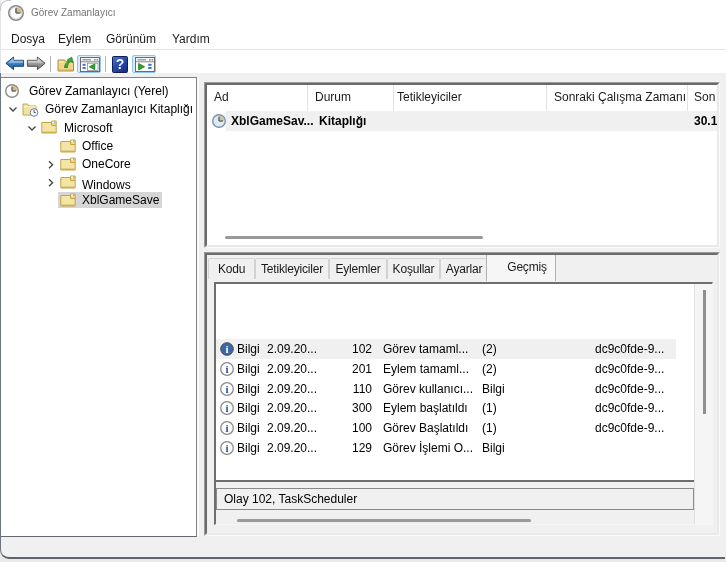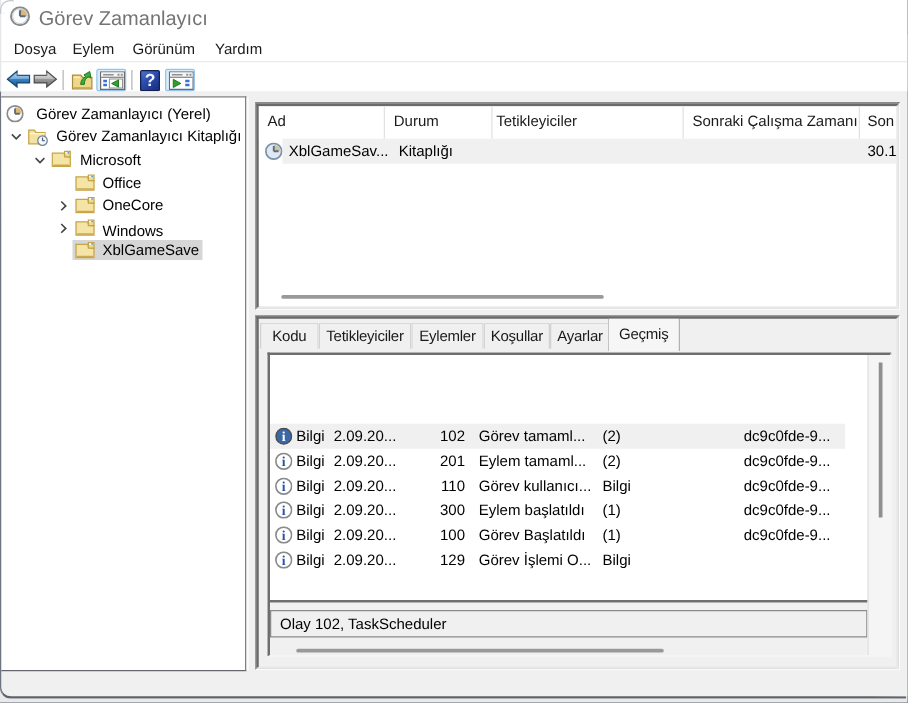--- a/index.html
+++ b/index.html
@@ -6,51 +6,51 @@
        font-size:12px;color:#000;position:relative;overflow:hidden;}
   .abs{position:absolute;}
   
   #chrome{position:absolute;left:0;top:0;width:726px;height:73px;background:#fff;}
   #leftedge-top{position:absolute;left:0;top:0;width:1px;height:73px;background:#e4e6e9;}
   #winborder{position:absolute;left:0;top:73px;width:724px;height:484px;border-left:1.5px solid #6e7480;
              border-bottom:2px solid #5f646c;border-radius:0 0 0 9px;pointer-events:none;}
   #corner{position:absolute;left:0;top:0;width:10px;height:10px;border-top-left-radius:8px;
           border-top:1px solid #c3c7cd;border-left:1px solid #c3c7cd;}
   
-  #title{position:absolute;left:31px;top:7px;color:#747474;font-size:16px;}
+  #title{position:absolute;left:31px;top:7px;color:#747474;font-size:10px;}
   
   #menubar{position:absolute;left:0;top:28px;width:726px;height:21px;border-bottom:1px solid #e5e5e5;background:#fff;}
   #menubar span{position:absolute;top:4px;color:#1a1a1a;text-align:center;}
   
   #toolbar{position:absolute;left:0;top:50px;width:726px;height:23px;background:#fff;}
   .tsep{position:absolute;top:6px;width:1px;height:16px;background:#b6b6b6;}
   .tbtn-on{position:absolute;top:5px;width:22px;height:16px;background:#d9ecfb;border:1px solid #94c5ec;border-radius:2px;}
   
   #client{position:absolute;left:0;top:73px;width:726px;height:484px;background:#f0f0f0;border-radius:0 0 0 9px;}
   
   #tree{position:absolute;left:1px;top:77px;width:195px;height:458px;background:#fff;
         border-top:1px solid #808080;border-right:1px solid #808080;border-bottom:1.5px solid #63666d;}
   .trow{position:absolute;height:18px;line-height:18px;white-space:nowrap;}
   
-  .pane-o{position:absolute;border:1px solid;border-color:#9b9b9b #fbfbfb #fbfbfb #9b9b9b;background:#000000;}
+  .pane-o{position:absolute;border:1px solid;border-color:#9b9b9b #fbfbfb #fbfbfb #9b9b9b;background:#14b8a6;}
   .pane-i{position:absolute;inset:0;border:2px solid;border-color:#6a6a6a #e9e9e9 #e9e9e9 #6a6a6a;background:#fff;overflow:hidden;}
   
   #toppane{left:204px;top:82px;width:514px;height:164px;}
   #tp-head{position:absolute;left:0;top:0;right:0;height:26px;background:#fff;}
   .tph{position:absolute;top:5px;color:#1a1a1a;white-space:nowrap;}
   .tpsep{position:absolute;top:0;width:1px;height:26px;background:#e2e2e2;}
-  #tp-row{position:absolute;left:0;top:26px;right:0;height:21px;}
+  #tp-row{position:absolute;left:0;top:26px;right:0;height:21px;font-weight:bold;}
   #tp-hl{position:absolute;left:19px;top:0;right:0;height:20px;background:#f0f0f0;}
   #tp-scroll{position:absolute;left:18px;top:151px;width:258px;height:2.5px;background:#999;border-radius:2px;}
   
   #botpane{left:204px;top:252px;width:514px;height:282px;}
   .tab{position:absolute;top:3px;height:20px;background:#f0f0f0;border:1px solid #d2d2d2;border-bottom:none;border-radius:2px 2px 0 0;
        text-align:center;line-height:21px;color:#1a1a1a;letter-spacing:-0.2px;}
   #tab-active{position:absolute;top:-1px;height:26px;background:#f6f6f6;border:1px solid #b2b2b2;border-bottom:none;border-radius:2px 2px 0 0;
-       text-align:center;line-height:24px;color:#1a1a1a;letter-spacing:-0.2px;z-index:3;}
+       text-align:center;line-height:24px;color:#1a1a1a;letter-spacing:-0.2px;z-index:3;padding-left:12px;}
   
   #evbox{position:absolute;left:7px;top:27px;width:496px;height:240px;background:#fff;
          border-top:2px solid #6e6e6e;border-left:2px solid #6e6e6e;border-right:1px solid #f5f5f5;border-bottom:1px solid #f5f5f5;overflow:hidden;}
   #ev-gutter{position:absolute;left:478px;top:0;right:0;bottom:0;background:#f5f5f5;border-left:1px solid #e0e0e0;}
   #filterbar{position:absolute;left:0;top:0;width:476px;height:26px;background:#f0f0f0;border-right:1px solid #c0c0c0;border-bottom:1px solid #e3e3e3;}
   #ev-head{position:absolute;left:0;top:30px;width:478px;height:24px;background:#fff;}
   .evh{position:absolute;top:4px;color:#1a1a1a;white-space:nowrap;}
   .evsep{position:absolute;top:0;width:1px;height:23px;background:#e2e2e2;}
   .evrow{position:absolute;left:0;width:460px;height:20px;}
   .evcell{position:absolute;top:3px;white-space:nowrap;}

